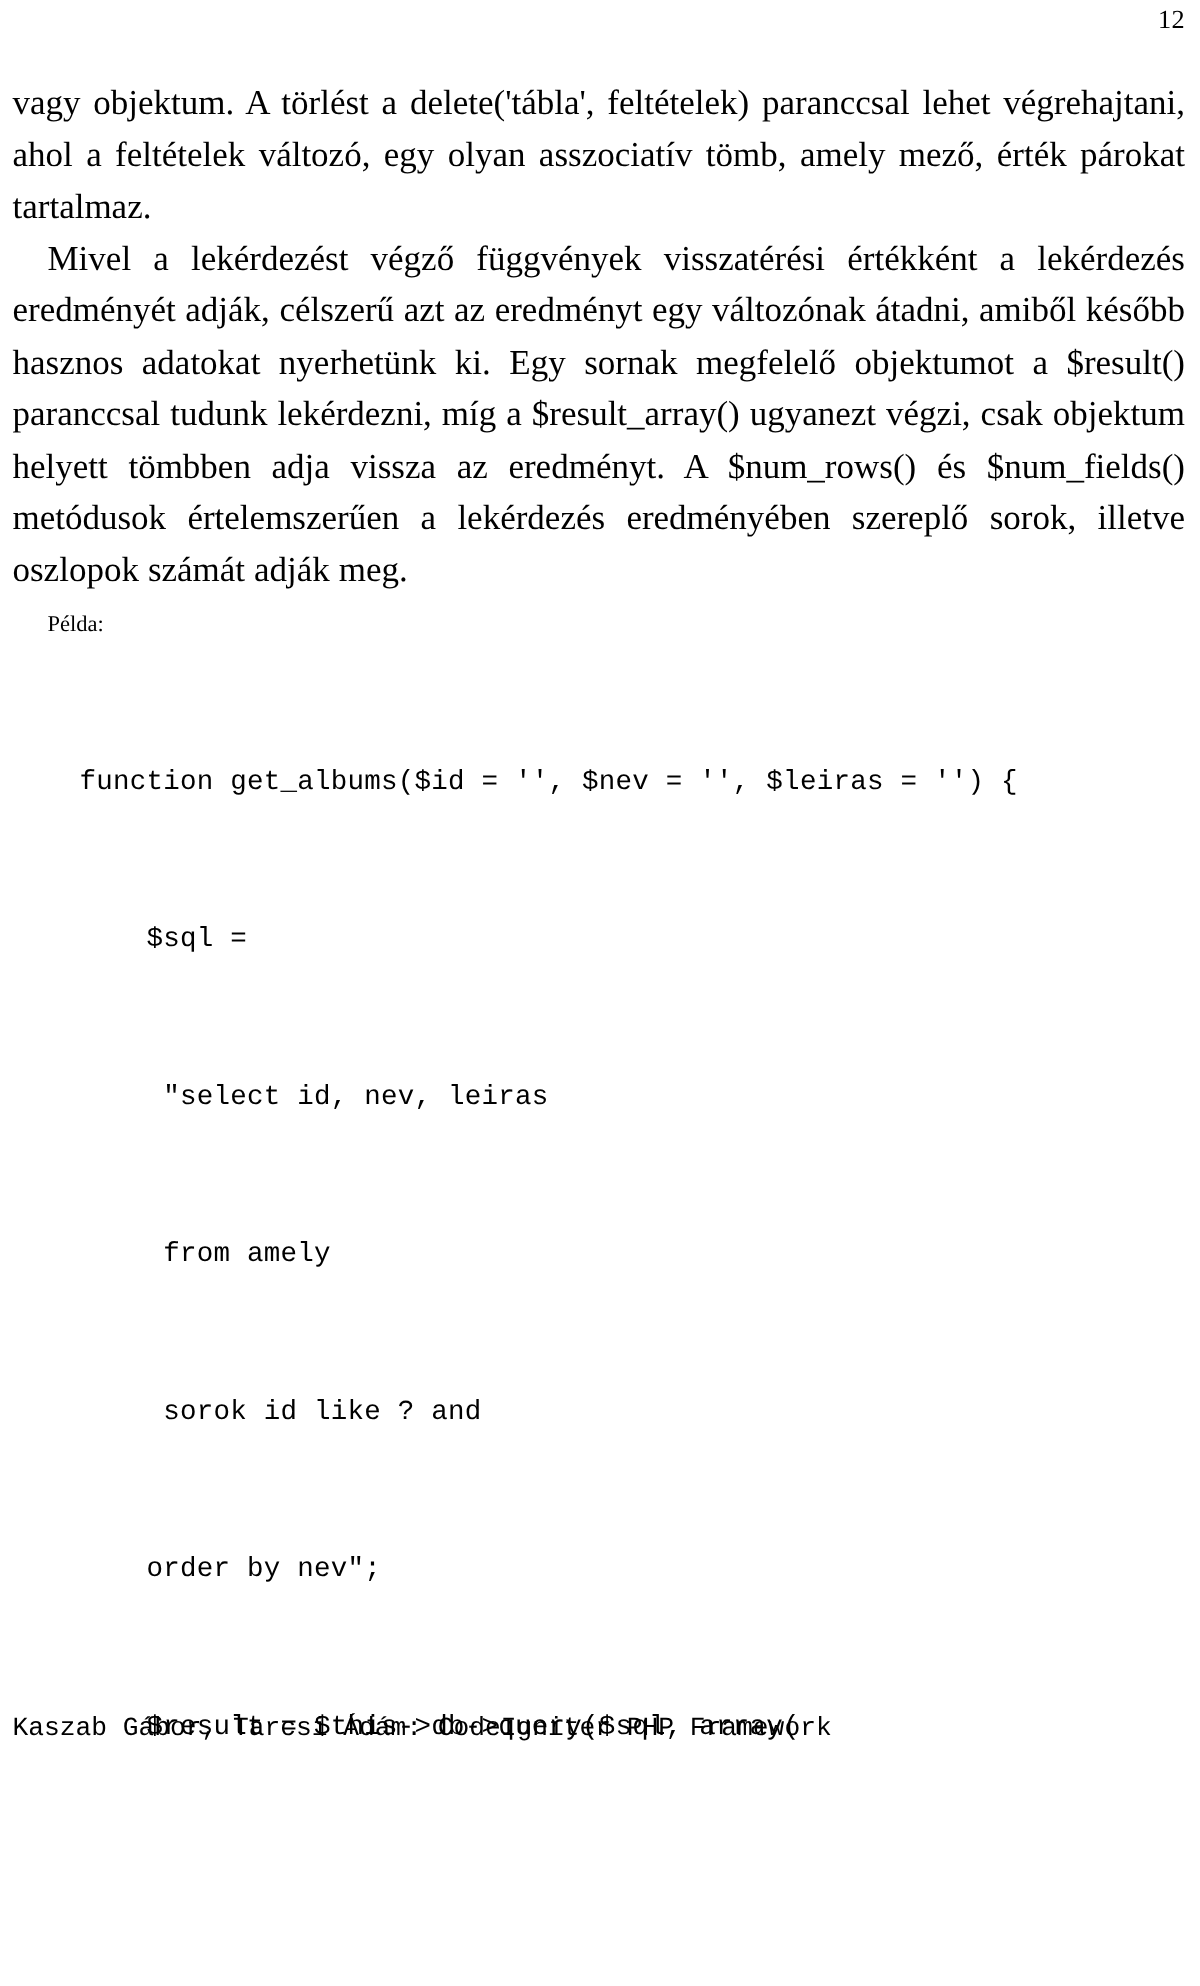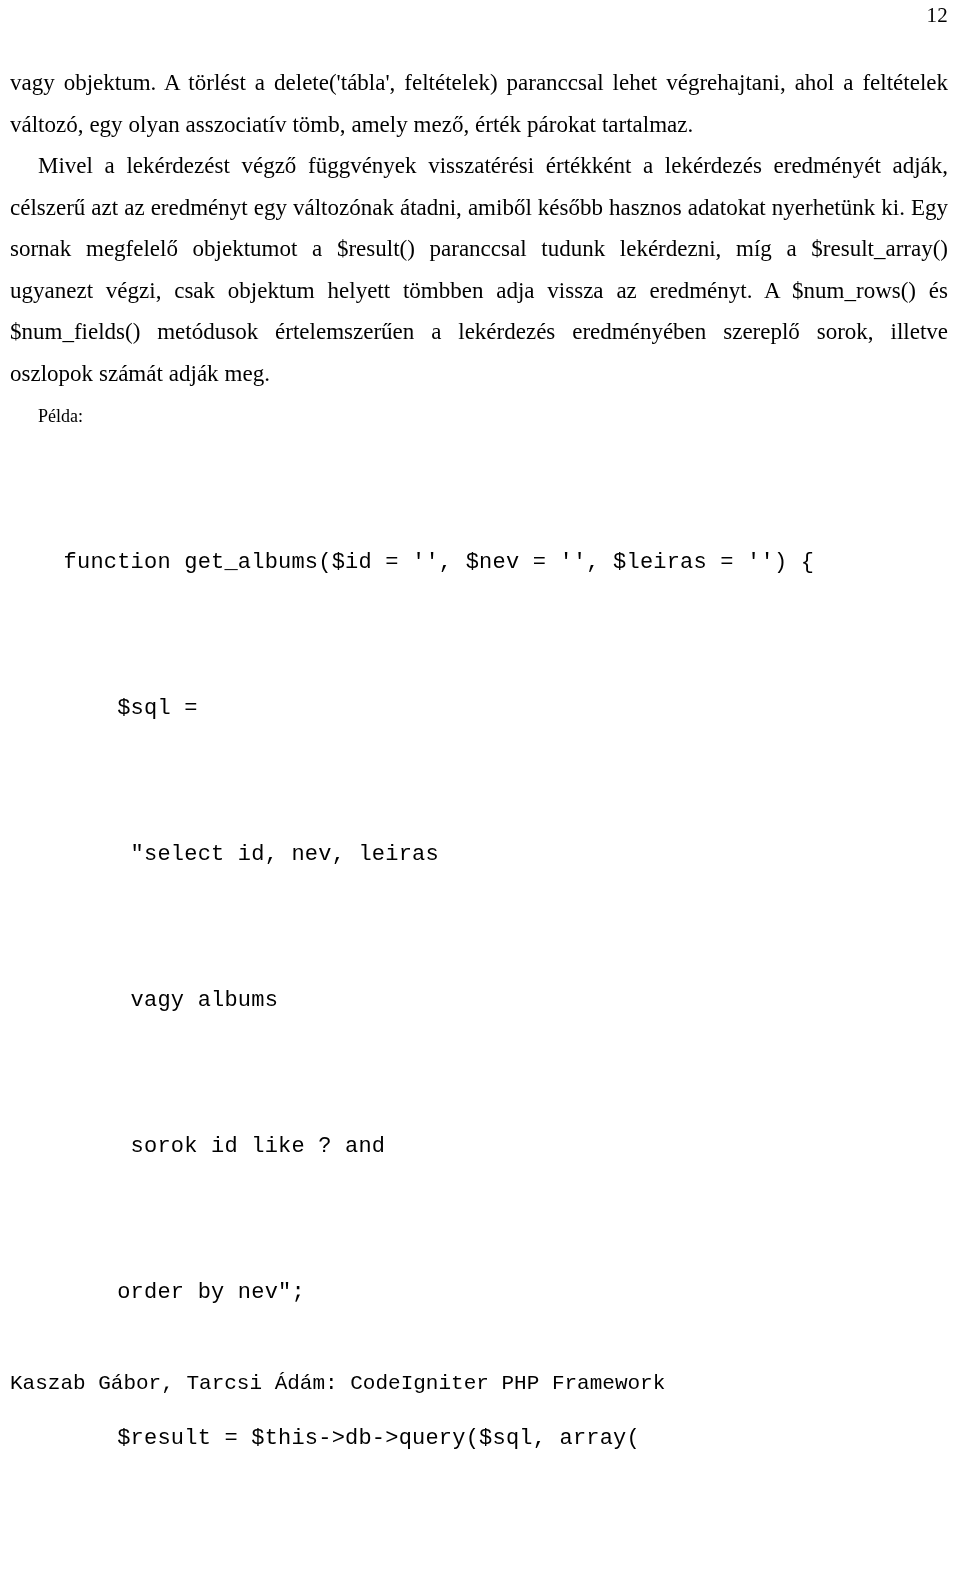--- a/index.html
+++ b/index.html
@@ -40,21 +40,21 @@
   
   .content {
     position: absolute;
     top: 62px;
     left: 10px;
     width: 938px;
   }
 
   p.body-par {
     margin: 0 0 0 0;
-    font-size: 23px;
+    font-size: 28px;
     line-height: 41.5px;
     text-align: justify;
     text-justify: inter-word;
     letter-spacing: 0px;
     word-spacing: 0.2px;
     font-family: Liberation Serif, serif;
   }
   p.body-par.indent {
     text-indent: 28px;
   }
@@ -71,21 +71,21 @@
   .code {
     margin: 0;
     padding: 0 0 0 0;
     font-family: "Liberation Mono", "DejaVu Sans Mono", monospace;
     font-size: 22px;
     line-height: 42px;
     white-space: pre;
     color: #000000;
     letter-spacing: 0.2px;
   }
-  .code .ln { display: block; white-space: pre; margin-top: 20px; }
+  .code .ln { display: block; white-space: pre; }
 
   
   .footer {
     position: absolute;
     left: 10px;
     bottom: 14px;
     width: 938px;
     font-size: 21px;
     line-height: 28px;
     font-family: Liberation Mono, monospace;
@@ -103,21 +103,21 @@
     <p class="body-par">vagy objektum. A törlést a delete('tábla', feltételek) paranccsal lehet végrehajtani, ahol a feltételek változó, egy olyan asszociatív tömb, amely mező, érték párokat tartalmaz.</p>
 
     <p class="body-par indent">Mivel a lekérdezést végző függvények visszatérési értékként a lekérdezés eredményét adják, célszerű azt az eredményt egy változónak átadni, amiből később hasznos adatokat nyerhetünk ki. Egy sornak megfelelő objektumot a $result() paranccsal tudunk lekérdezni, míg a $result_array() ugyanezt végzi, csak objektum helyett tömbben adja vissza az eredményt. A $num_rows() és $num_fields() metódusok értelemszerűen a lekérdezés eredményében szereplő sorok, illetve oszlopok számát adják meg.</p>
 
     <div class="pelda">Példa:</div>
 
     <div class="code">
       <span class="ln">    function get_albums($id = '', $nev = '', $leiras = '') {</span>
       <span class="ln">        $sql =</span>
       <span class="ln">         "select id, nev, leiras</span>
-      <span class="ln">         vagy albums</span>
+      <span class="ln">         from amely</span>
       <span class="ln">         sorok id like ? and</span>
       <span class="ln">        order by nev";</span>
       <span class="ln">        $result = $this-&gt;db-&gt;query($sql, array(</span>
       
       
       
       
       
       
     </div>

